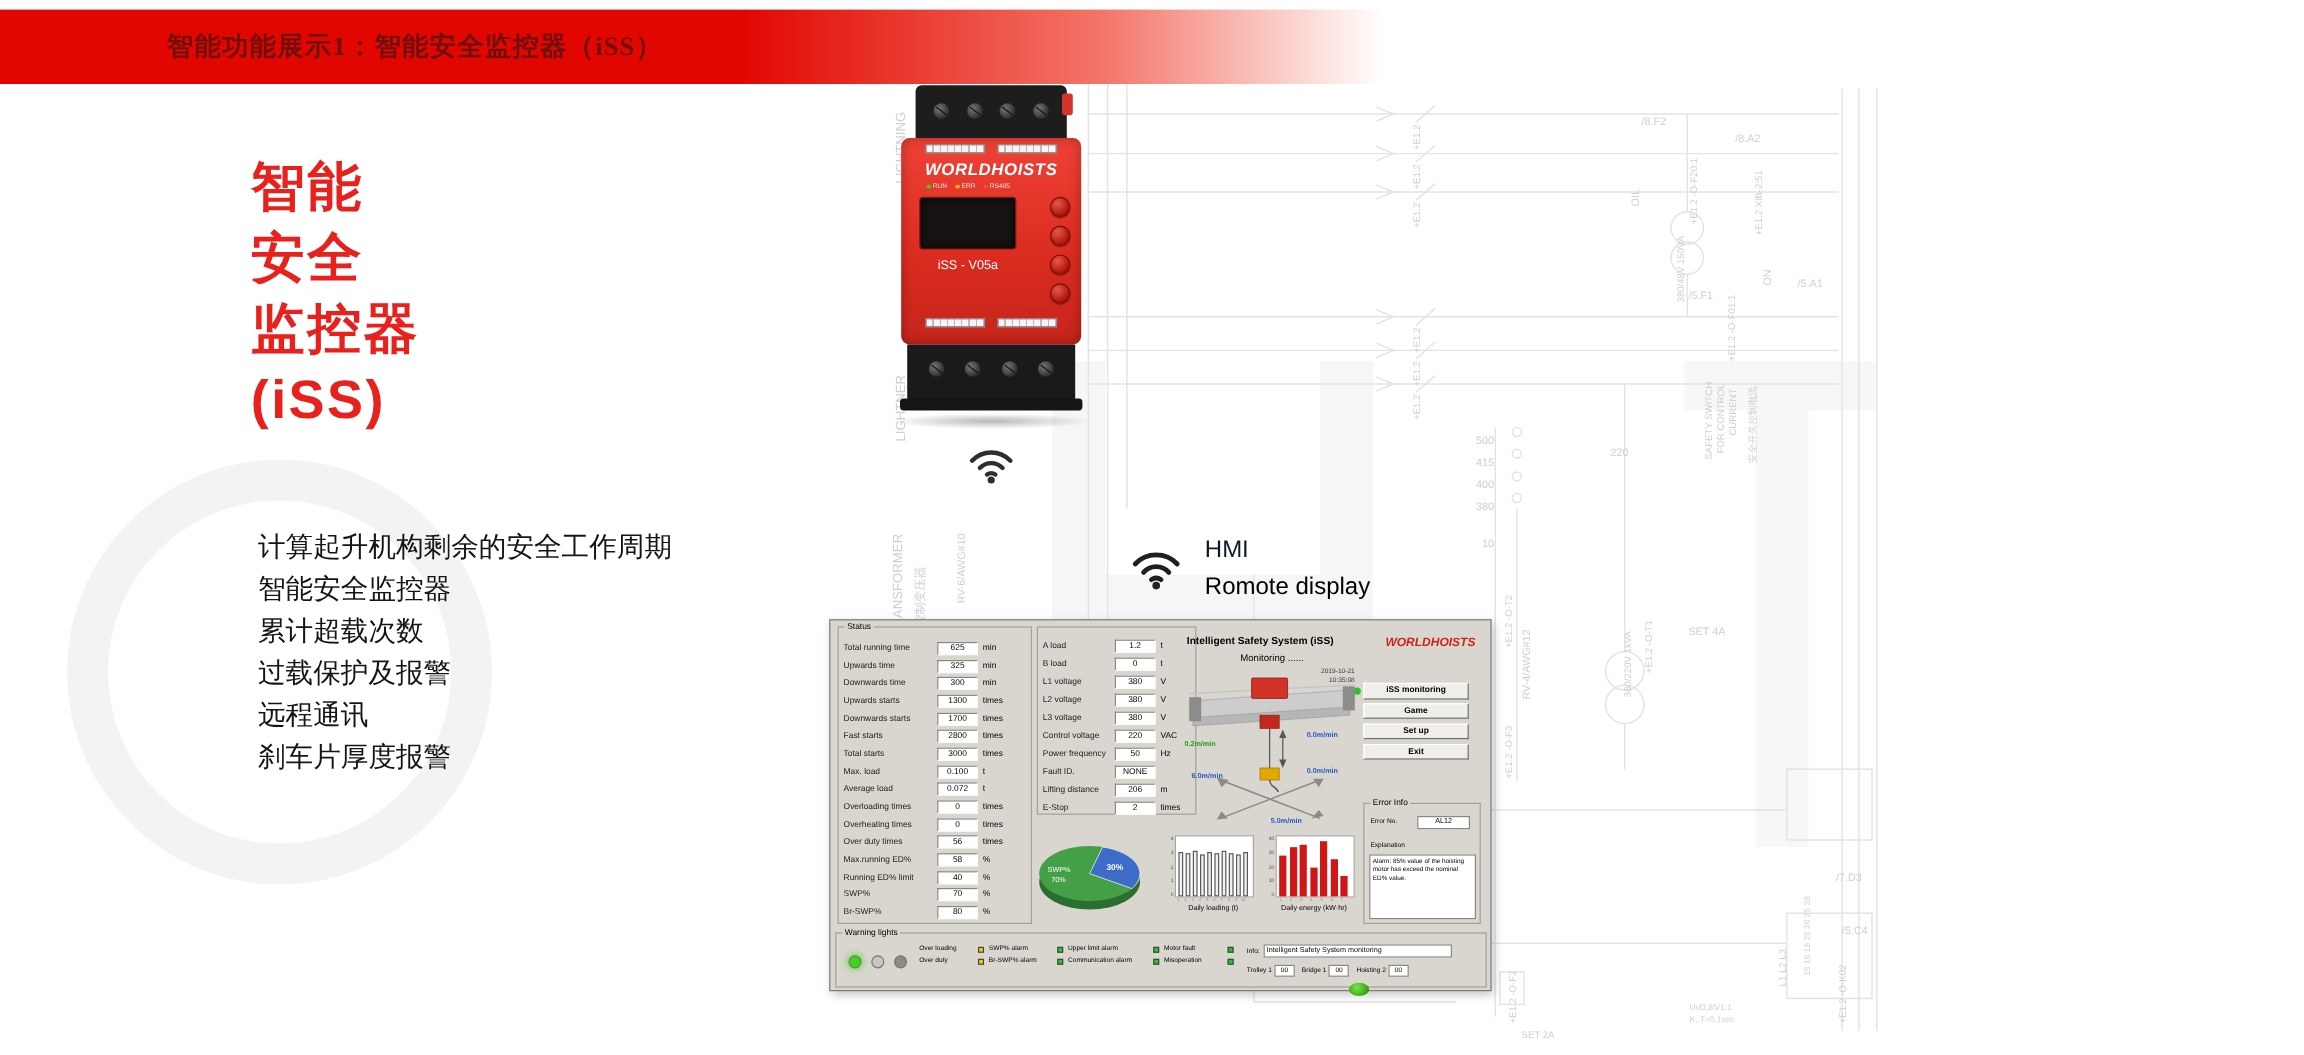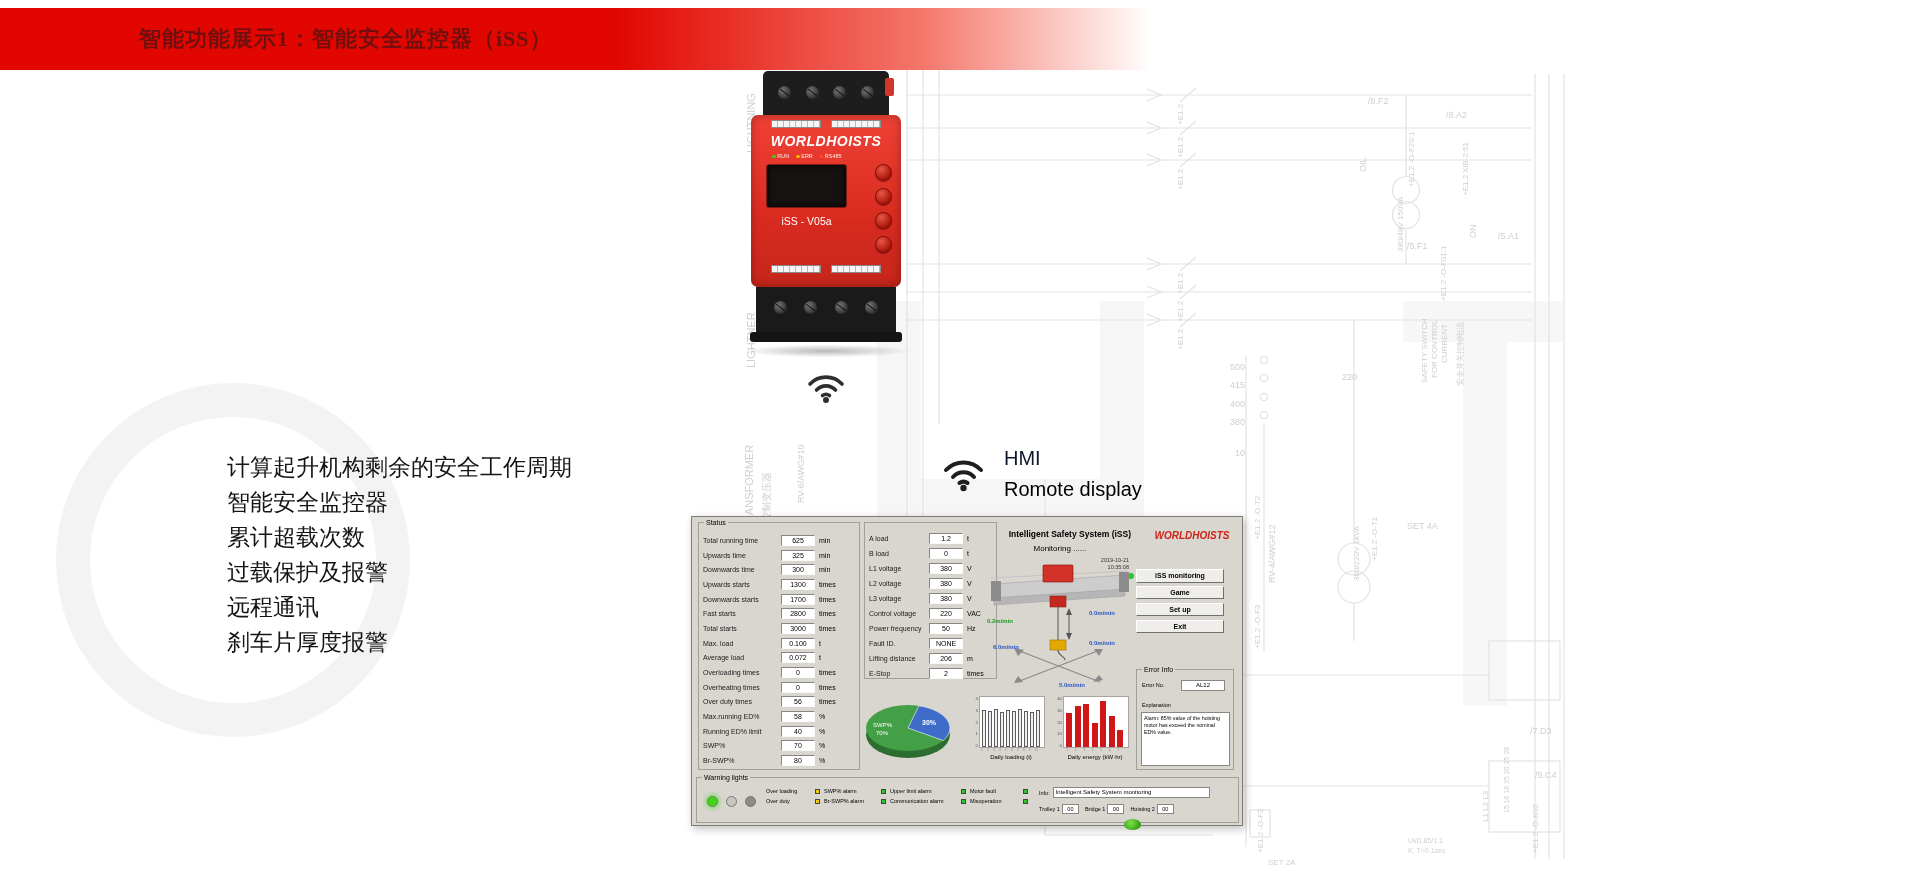--- a/index.html
+++ b/index.html
@@ -14,21 +14,21 @@
 
   
   .banner { position:absolute; left:0; top:8px; width:1920px; height:62px;
             background:linear-gradient(90deg,#e10600 0%,#e10600 32%,#f4766a 48%,#ffffff 60%); }
   .banner-title { position:absolute; left:139px; top:16px; font-family:"Liberation Serif","DejaVu Serif",serif;
                   font-size:22px; font-weight:bold; color:#70100e; letter-spacing:1px; }
 
   
   .heading { position:absolute; left:209px; top:126px; font-size:45px; font-weight:bold;
              color:#e8211d; line-height:59px; letter-spacing:2px; }
-  .features { position:absolute; left:215px; top:438px; margin:12px; padding:0; list-style:none;
+  .features { position:absolute; left:215px; top:438px; margin:0; padding:0; list-style:none;
               font-size:23px; color:#141414; line-height:35px; }
 
   
   .device { position:absolute; left:751px; top:71px; width:150px; height:272px; }
   .dev-top { position:absolute; left:12px; top:0; width:126px; height:44px; background:#1d1d1d; border-radius:5px 5px 0 0; }
   .dev-notch { position:absolute; right:-5px; top:7px; width:9px; height:18px; background:#d2362b; border-radius:2px; }
   .screw-row { display:flex; justify-content:space-evenly; padding-top:15px; }
   .dev-bottom .screw-row { padding-top:14px; }
   .screw { width:13px; height:13px; border-radius:50%; position:relative;
            background:radial-gradient(circle at 35% 35%, #777, #2e2e2e 72%); }
@@ -71,21 +71,21 @@
   .live-group .rows { padding-top:8px; }
   .vrow { display:flex; align-items:center; height:14.7px; padding-left:4px; }
   .live-group .vrow { height:15px; }
   .vlabel { font-size:7px; color:#1b1b1b; }
   .status-group .vlabel { width:78px; }
   .live-group .vlabel { width:60px; }
   .vbox { width:34px; height:11px; background:#fff; border:1px solid; border-color:#8a8780 #fbfaf7 #fbfaf7 #8a8780;
           font-size:7px; line-height:9px; text-align:center; }
   .vunit { margin-left:4px; font-size:7px; }
 
-  .hmi-title { position:absolute; left:297px; top:12px; width:142px; text-align:right; font-size:8.5px; font-weight:bold; }
+  .hmi-title { position:absolute; left:297px; top:12px; width:142px; text-align:left; font-size:8.5px; font-weight:bold; }
   .hmi-monitoring { position:absolute; left:297px; top:27px; width:142px; text-align:center; font-size:8px; }
   .hmi-datetime { position:absolute; left:363px; top:40px; width:74px; font-size:5.5px; line-height:7px; text-align:right; color:#333; }
   .hmi-logo { position:absolute; left:452px; top:13px; width:96px; text-align:center; color:#cf2318;
               font-weight:bold; font-style:italic; font-size:10px; }
   .hmi-buttons { position:absolute; left:444px; top:52px; width:90px; display:flex; flex-direction:column; gap:3.4px; }
   .hmi-btn { width:88px; height:13.5px; font-size:7px; font-weight:bold; font-family:inherit;
              background:#efeeea; border:1px solid; border-color:#fff #6f6f6f #6f6f6f #fff; padding:0; }
   .btn-indicator { position:absolute; left:436px; top:56px; width:6px; height:6px; border-radius:50%; background:#2bc42b; }
 
   .crane-zone { position:absolute; left:295px; top:47px; width:145px; height:133px; }
@@ -253,20 +253,26 @@
       <span class="bg-label" data-name="schematic-label" style="left: 1256px; top: 853px; font-size: 8px; transform: rotate(-90deg);">+E1.2 -O-F2</span>
       <span class="bg-label" data-name="schematic-label" style="left: 1268px; top: 858px; font-size: 8px;">SET 2A</span>
       <span class="bg-label" data-name="schematic-label" style="left: 1408px; top: 837px; font-size: 7px;">UvD,85/1.1</span>
       <span class="bg-label" data-name="schematic-label" style="left: 1408px; top: 847px; font-size: 7px;">K, T=0.1sec</span>
     </div>
 
   <div class="banner" data-name="title-banner">
     <span class="banner-title" data-name="slide-title">智能功能展示1：智能安全监控器（iSS）</span>
   </div>
 
+  <div class="heading" data-name="product-heading">
+      <div class="heading-line" data-name="product-heading-line">智能</div>
+      <div class="heading-line" data-name="product-heading-line">安全</div>
+      <div class="heading-line" data-name="product-heading-line">监控器</div>
+      <div class="heading-line" data-name="product-heading-line">(iSS)</div>
+    </div>
   <ul class="features" data-name="feature-list">
       <li class="feature" data-name="feature-item">计算起升机构剩余的安全工作周期</li>
       <li class="feature" data-name="feature-item">智能安全监控器</li>
       <li class="feature" data-name="feature-item">累计超载次数</li>
       <li class="feature" data-name="feature-item">过载保护及报警</li>
       <li class="feature" data-name="feature-item">远程通讯</li>
       <li class="feature" data-name="feature-item">刹车片厚度报警</li>
     </ul>
 
   <div class="device" data-name="iss-device">

